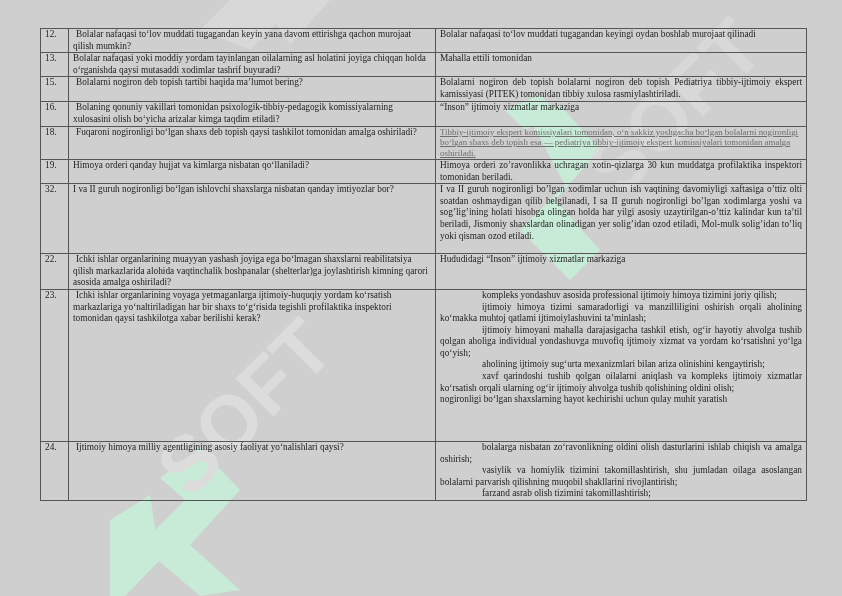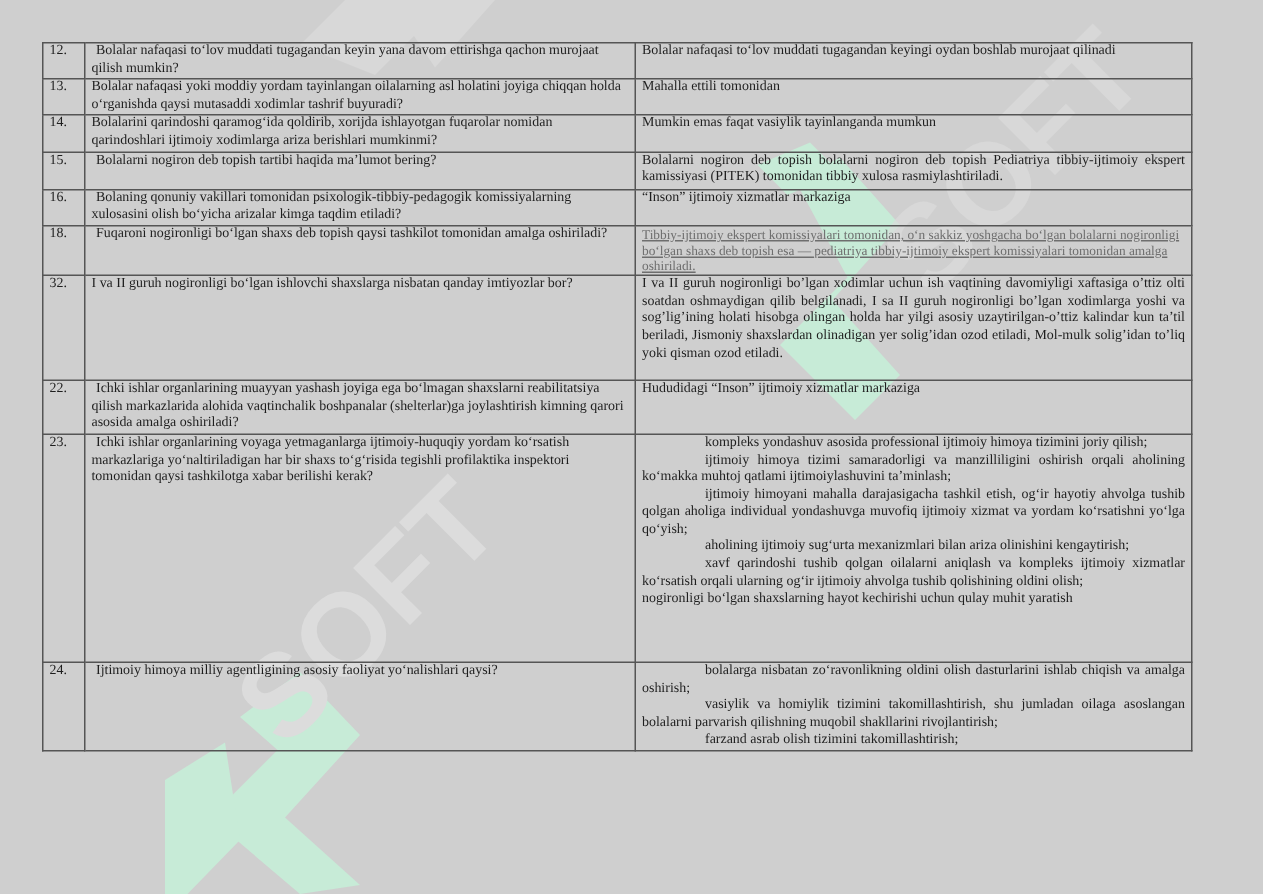--- a/index.html
+++ b/index.html
@@ -5,21 +5,21 @@
   html, body { margin: 0; padding: 0; }
   body {
     width: 842px; height: 596px; overflow: hidden;
     background: #cfcfcf;
     position: relative;
     font-family: "Liberation Serif", "DejaVu Serif", serif;
     color: #1e1e1e;
   }
   .page { position: absolute; left: 0; top: 0; width: 842px; height: 596px; }
   table.qa {
-    position: absolute; left: 28px; top: 28px;
+    position: absolute; left: 40px; top: 28px;
     width: 767px;
     border-collapse: collapse;
     table-layout: fixed;
     font-size: 9.3px;
     line-height: 11.6px;
   }
   table.qa td {
     border: 1px solid #555;
     vertical-align: top;
     padding: 0 4px 0 4px;
@@ -67,39 +67,39 @@
       <tr style="height:22px">
         <td class="num">12.</td>
         <td class="q" style="text-indent:3px">Bolalar nafaqasi to‘lov muddati tugagandan keyin yana davom ettirishga qachon murojaat qilish mumkin?</td>
         <td class="a justify">Bolalar nafaqasi to‘lov muddati tugagandan keyingi oydan boshlab murojaat qilinadi</td>
       </tr>
       <tr style="height:24px">
         <td class="num">13.</td>
         <td class="q">Bolalar nafaqasi yoki moddiy yordam tayinlangan oilalarning asl holatini joyiga chiqqan holda o‘rganishda qaysi mutasaddi xodimlar tashrif buyuradi?</td>
         <td class="a">Mahalla ettili tomonidan</td>
       </tr>
-      <tr style="height:24px">
-        <td class="num">14.</td>
-        <td class="q">Bolalarini qarindoshi qaramog‘ida qoldirib, xorijda ishlayotgan fuqarolar nomidan qarindoshlari ijtimoiy xodimlarga ariza berishlari mumkinmi?</td>
-        <td class="a">Mumkin emas faqat vasiylik tayinlanganda mumkun</td>
-      </tr>
       <tr style="height:25px">
         <td class="num">15.</td>
         <td class="q" style="text-indent:3px">Bolalarni nogiron deb topish tartibi haqida ma’lumot bering?</td>
         <td class="a justify">Bolalarni nogiron deb topish bolalarni nogiron deb topish Pediatriya tibbiy-ijtimoiy ekspert kamissiyasi (PITEK) tomonidan tibbiy xulosa rasmiylashtiriladi.</td>
       </tr>
       <tr style="height:24px">
         <td class="num">16.</td>
         <td class="q" style="text-indent:3px">Bolaning qonuniy vakillari tomonidan psixologik-tibbiy-pedagogik komissiyalarning xulosasini olish bo‘yicha arizalar kimga taqdim etiladi?</td>
         <td class="a">“Inson” ijtimoiy xizmatlar markaziga</td>
       </tr>
       <tr style="height:33px">
         <td class="num">18.</td>
         <td class="q" style="text-indent:3px">Fuqaroni nogironligi bo‘lgan shaxs deb topish qaysi tashkilot tomonidan amalga oshiriladi?</td>
         <td class="a faded" style="font-size:8.9px;line-height:10.8px">Tibbiy-ijtimoiy ekspert komissiyalari tomonidan, o‘n sakkiz yoshgacha bo‘lgan bolalarni nogironligi bo‘lgan shaxs deb topish esa — pediatriya tibbiy-ijtimoiy ekspert komissiyalari tomonidan amalga oshiriladi.</td>
+      </tr>
+      <tr style="height:24px">
+        <td class="num">19.</td>
+        <td class="q">Himoya orderi qanday hujjat va kimlarga nisbatan qo‘llaniladi?</td>
+        <td class="a justify">Himoya orderi zo’ravonlikka uchragan xotin-qizlarga 30 kun muddatga profilaktika inspektori tomonidan beriladi.</td>
       </tr>
       <tr style="height:70px">
         <td class="num">32.</td>
         <td class="q">I va II guruh nogironligi bo‘lgan ishlovchi shaxslarga nisbatan qanday imtiyozlar bor?</td>
         <td class="a justify">I va II guruh nogironligi bo’lgan xodimlar uchun ish vaqtining davomiyligi xaftasiga o’ttiz olti soatdan oshmaydigan qilib belgilanadi, I sa II guruh nogironligi bo’lgan xodimlarga yoshi va sog’lig’ining holati hisobga olingan holda har yilgi asosiy uzaytirilgan-o’ttiz kalindar kun ta’til beriladi, Jismoniy shaxslardan olinadigan yer solig’idan ozod etiladi, Mol-mulk solig’idan to’liq yoki qisman ozod etiladi.</td>
       </tr>
       <tr style="height:35px">
         <td class="num">22.</td>
         <td class="q" style="text-indent:3px">Ichki ishlar organlarining muayyan yashash joyiga ega bo‘lmagan shaxslarni reabilitatsiya qilish markazlarida alohida vaqtinchalik boshpanalar (shelterlar)ga joylashtirish kimning qarori asosida amalga oshiriladi?</td>
         <td class="a">Hududidagi “Inson” ijtimoiy xizmatlar markaziga</td>

